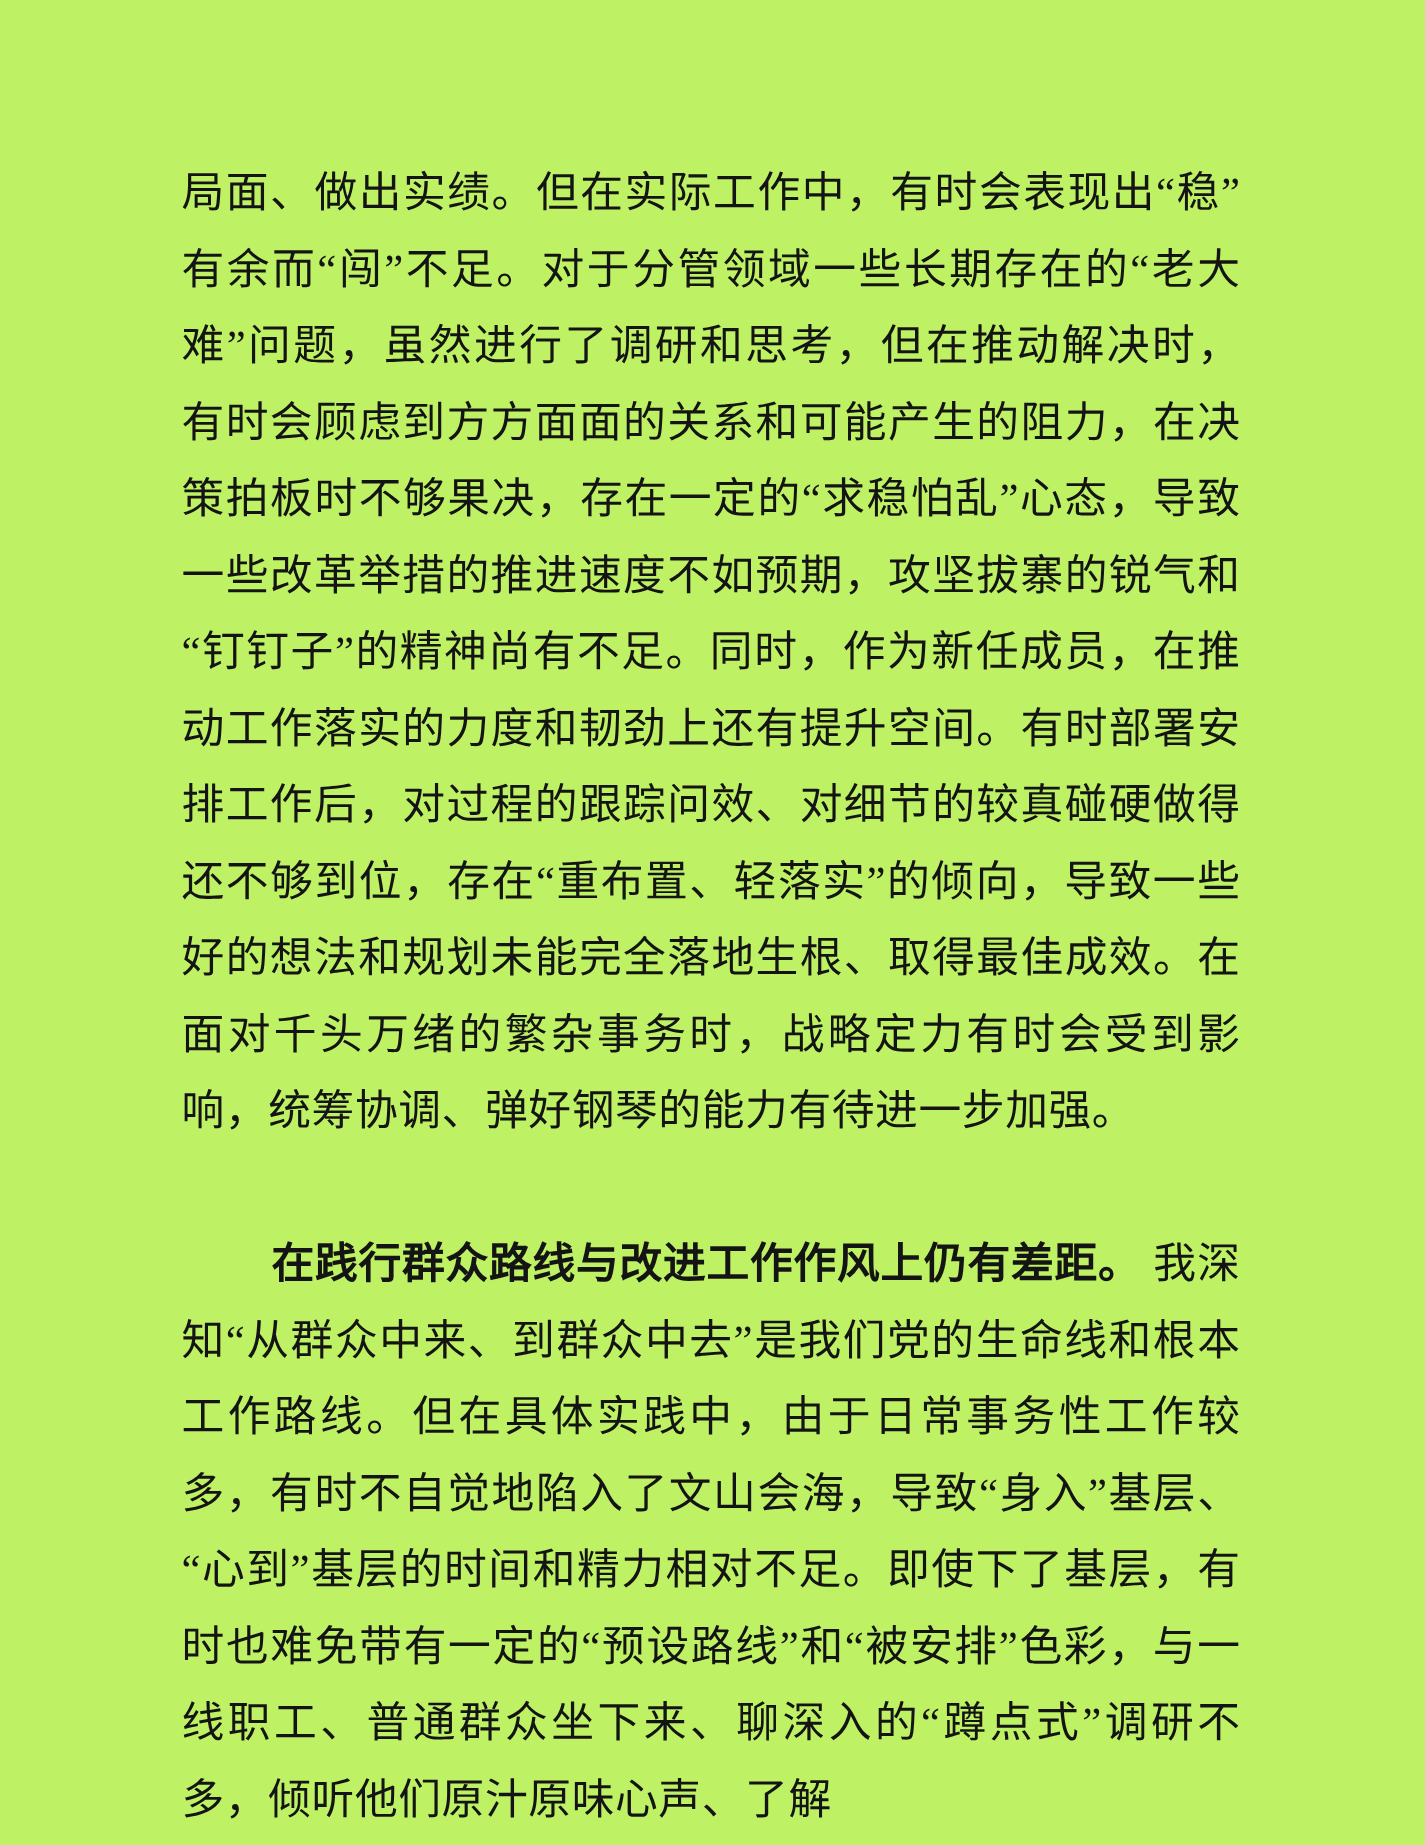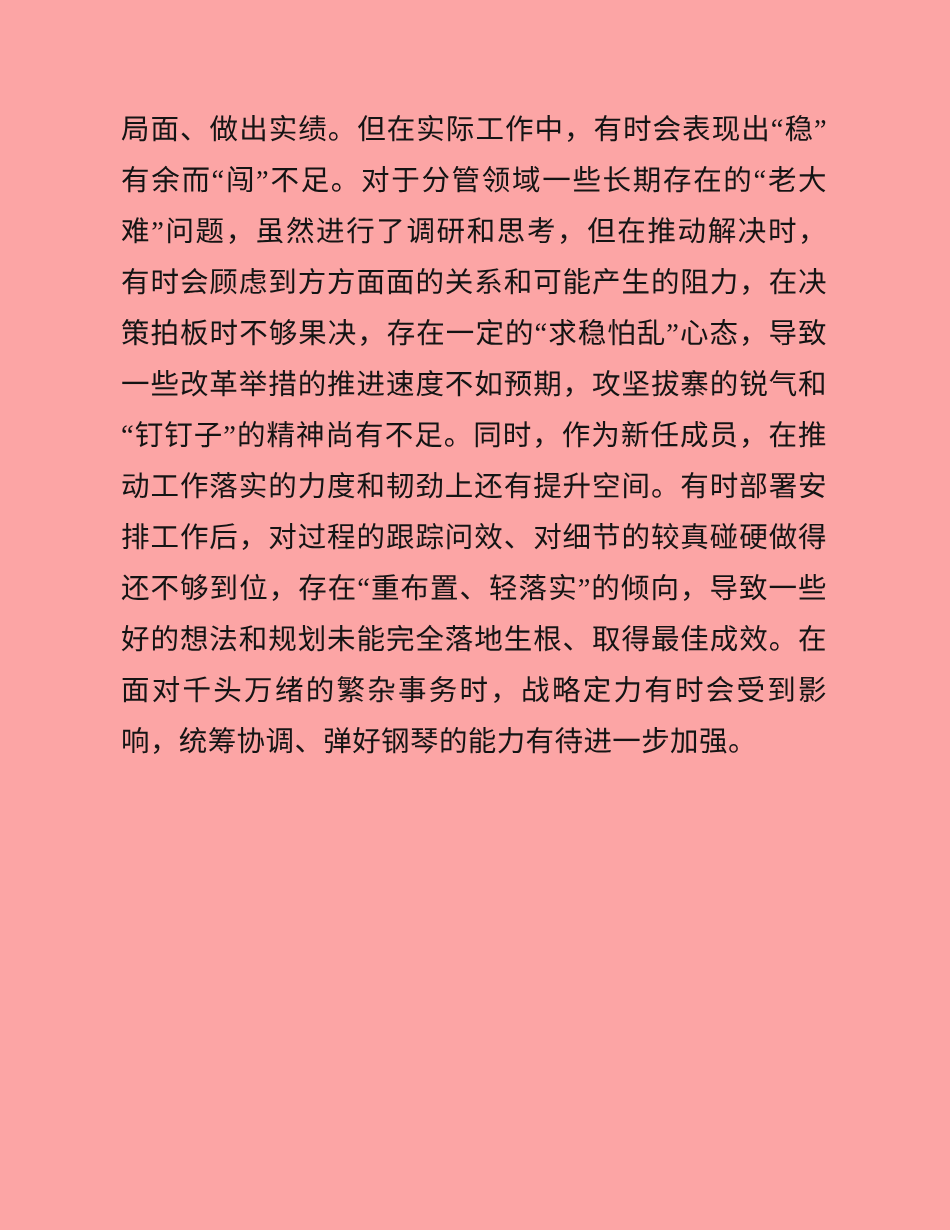--- a/index.html
+++ b/index.html
@@ -6,21 +6,21 @@
   html, body {
     margin: 0;
     padding: 0;
     background: #ffffff;
   }
 
   .page {
     position: relative;
     width: 950px;
     height: 1230px;
-    background: #fca5a5;
+    background: #bef264;
     margin: 0 auto;
     overflow: hidden;
     box-sizing: border-box;
   }
 
   .page-body {
     position: absolute;
     left: 121px;
     top: 104px;
     width: 706px;
@@ -64,15 +64,18 @@
 </head>
 <body>
 
 <div class="page">
   <div class="page-body">
 
     <p class="para">
       <span class="run-body">局面、做出实绩。但在实际工作中，有时会表现出“稳”有余而“闯”不足。对于分管领域一些长期存在的“老大难”问题，虽然进行了调研和思考，但在推动解决时，有时会顾虑到方方面面的关系和可能产生的阻力，在决策拍板时不够果决，存在一定的“求稳怕乱”心态，导致一些改革举措的推进速度不如预期，攻坚拔寨的锐气和“钉钉子”的精神尚有不足。同时，作为新任成员，在推动工作落实的力度和韧劲上还有提升空间。有时部署安排工作后，对过程的跟踪问效、对细节的较真碰硬做得还不够到位，存在“重布置、轻落实”的倾向，导致一些好的想法和规划未能完全落地生根、取得最佳成效。在面对千头万绪的繁杂事务时，战略定力有时会受到影响，统筹协调、弹好钢琴的能力有待进一步加强。</span>
     </p>
 
+    <p class="para indent-2">
+      <span class="run-heading">在践行群众路线与改进工作作风上仍有差距。</span><span class="run-body"> 我深知“从群众中来、到群众中去”是我们党的生命线和根本工作路线。但在具体实践中，由于日常事务性工作较多，有时不自觉地陷入了文山会海，导致“身入”基层、“心到”基层的时间和精力相对不足。即使下了基层，有时也难免带有一定的“预设路线”和“被安排”色彩，与一线职工、普通群众坐下来、聊深入的“蹲点式”调研不多，倾听他们原汁原味心声、了解</span>
+    </p>
 
   </div>
 </div>
 
 </body></html>

